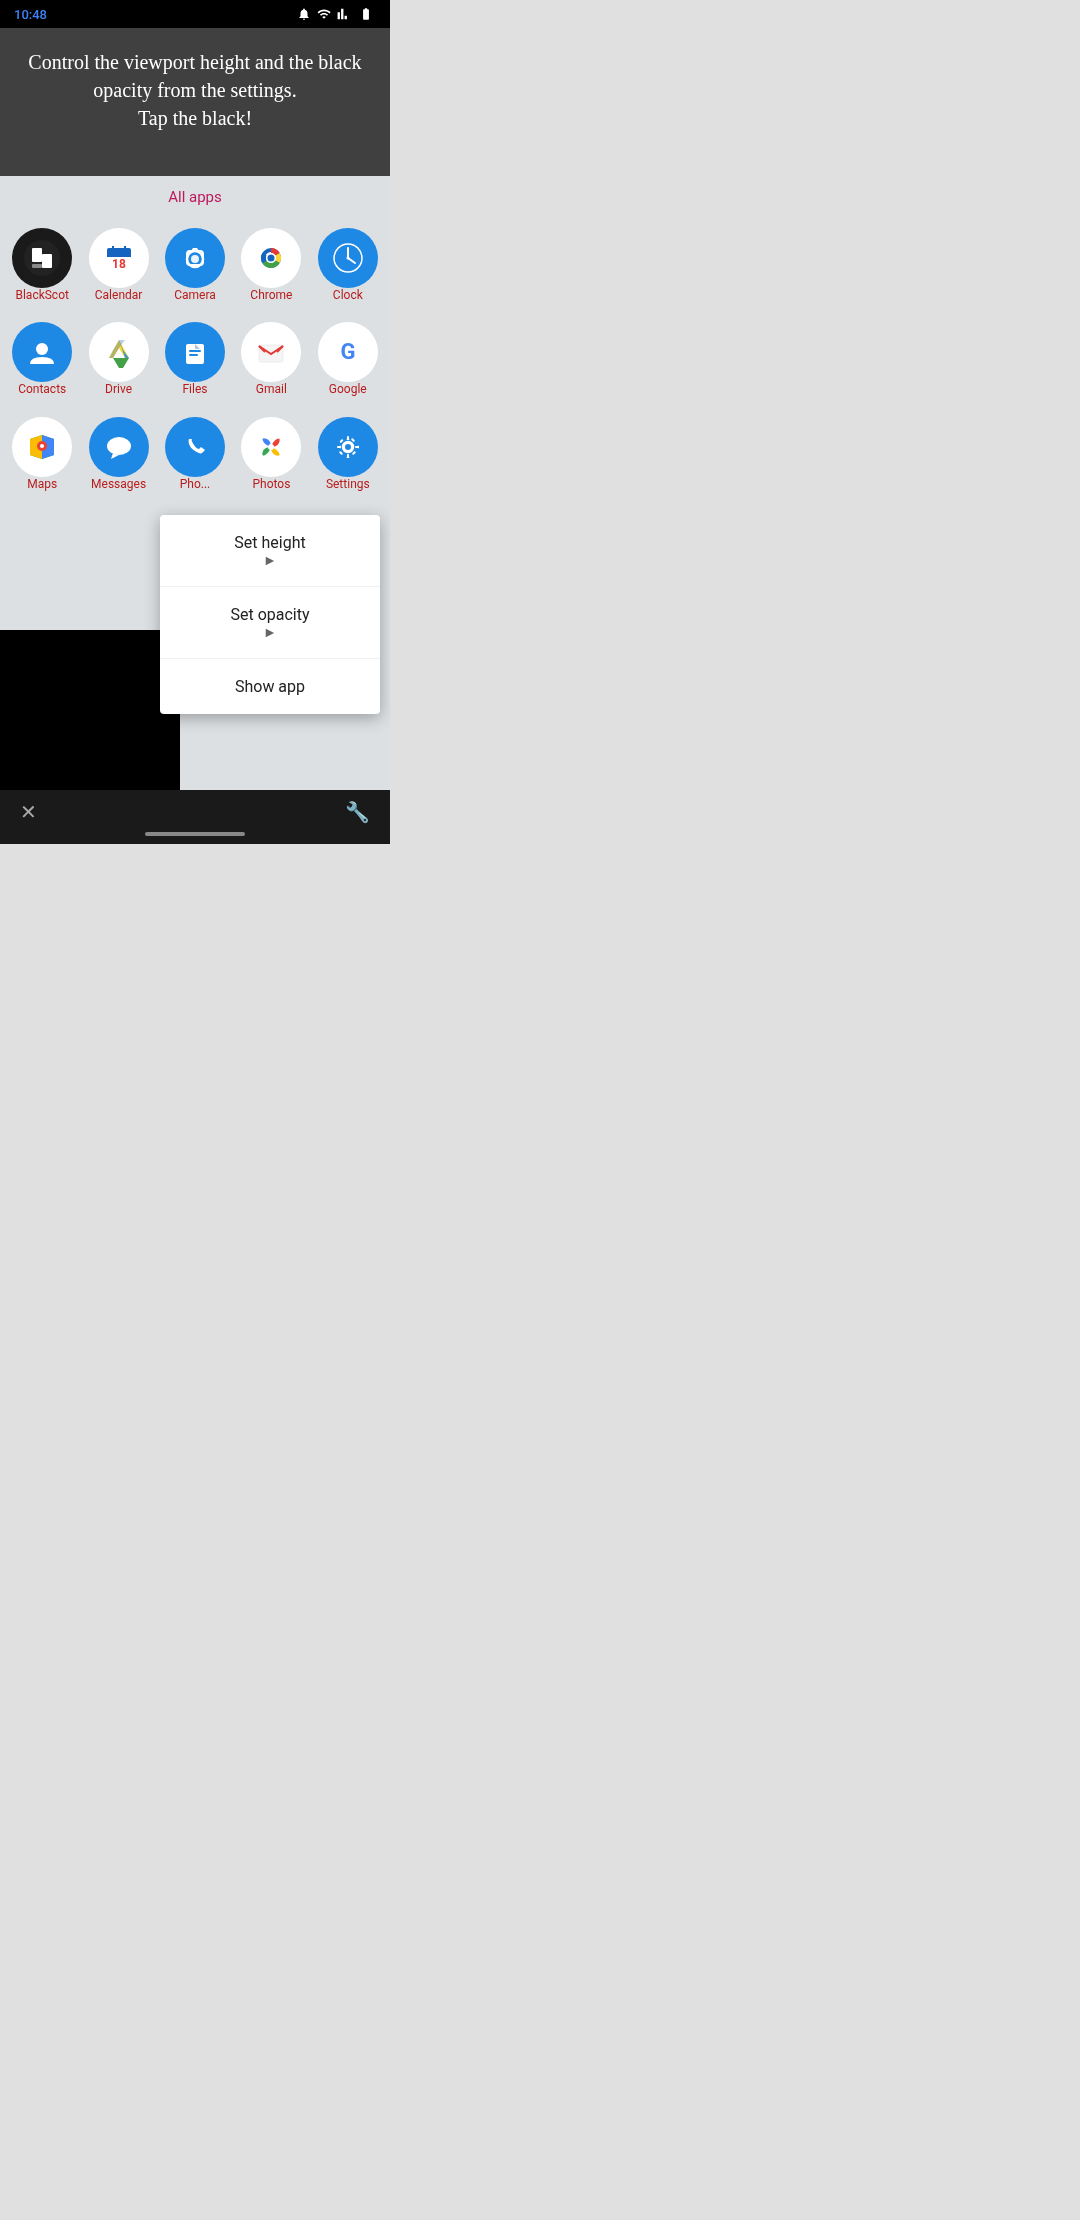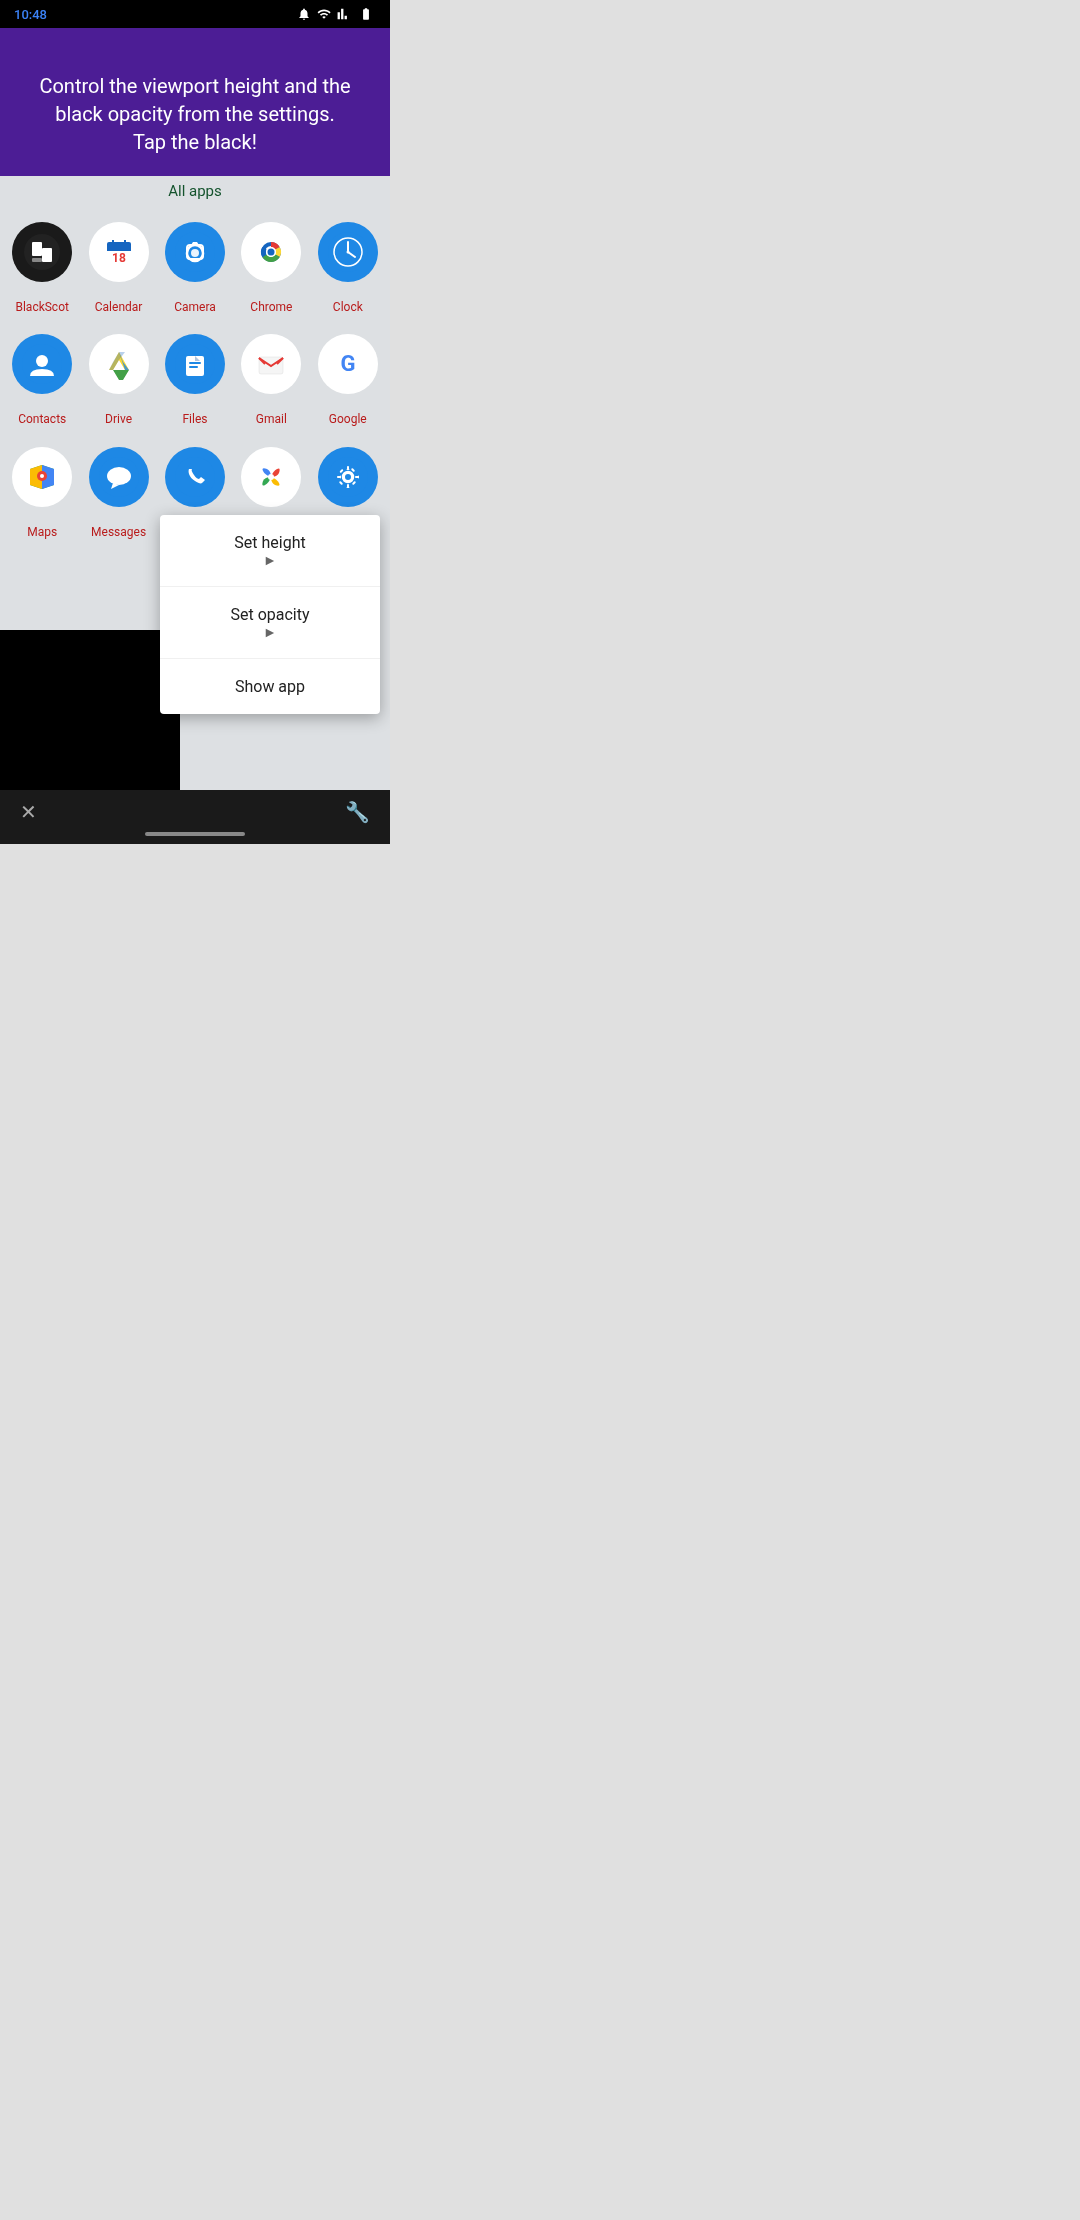--- a/index.html
+++ b/index.html
@@ -39,62 +39,63 @@
     .status-icons svg {
       fill: white;
     }
 
     
     .black-area {
       position: absolute;
       top: 28px;
       left: 0; right: 0;
       height: 148px;
-      background: #4c1d95;
-      display: flex;
-      align-items: flex-end;
+      background: #404040;
+      display: flex;
+      align-items: flex-start;
       justify-content: center;
       padding: 20px;
+      font-family: Liberation Serif, serif;
     }
     .black-area-text {
       color: #fff;
       font-size: 20px;
       text-align: center;
       line-height: 1.4;
     }
 
     
     .app-drawer {
       position: absolute;
       top: 176px;
       left: 0; right: 0;
       bottom: 54px;
       background: #dde0e3;
       overflow: hidden;
     }
 
     .all-apps-label {
       text-align: center;
-      color: #14532d;
+      color: #be185d;
       font-size: 15px;
-      padding: 6px 0 6px;
+      padding: 12px 0 6px;
     }
 
     .app-grid {
       display: grid;
       grid-template-columns: repeat(5, 1fr);
       gap: 4px 0;
       padding: 8px 4px;
     }
 
     .app-item {
       display: flex;
       flex-direction: column;
       align-items: center;
-      gap: 18px;
+      gap: 0;
       padding: 8px 4px;
       cursor: pointer;
     }
 
     .app-icon {
       width: 60px;
       height: 60px;
       border-radius: 50%;
       display: flex;
       align-items: center;

